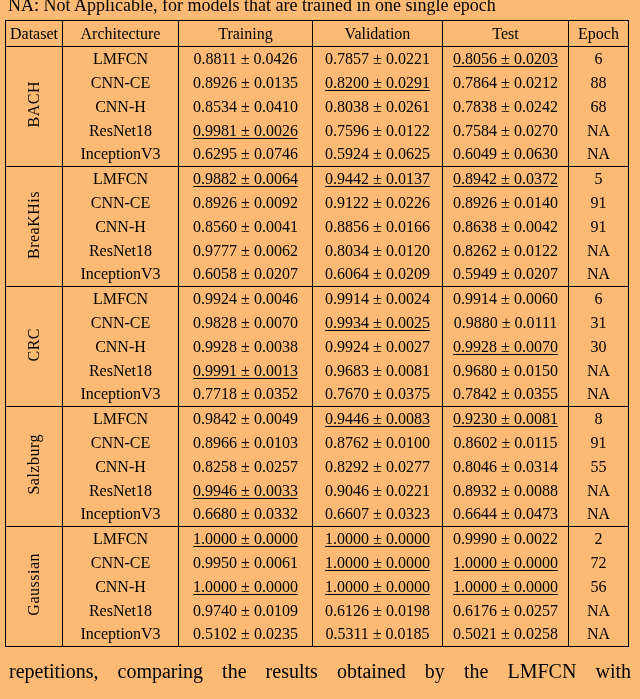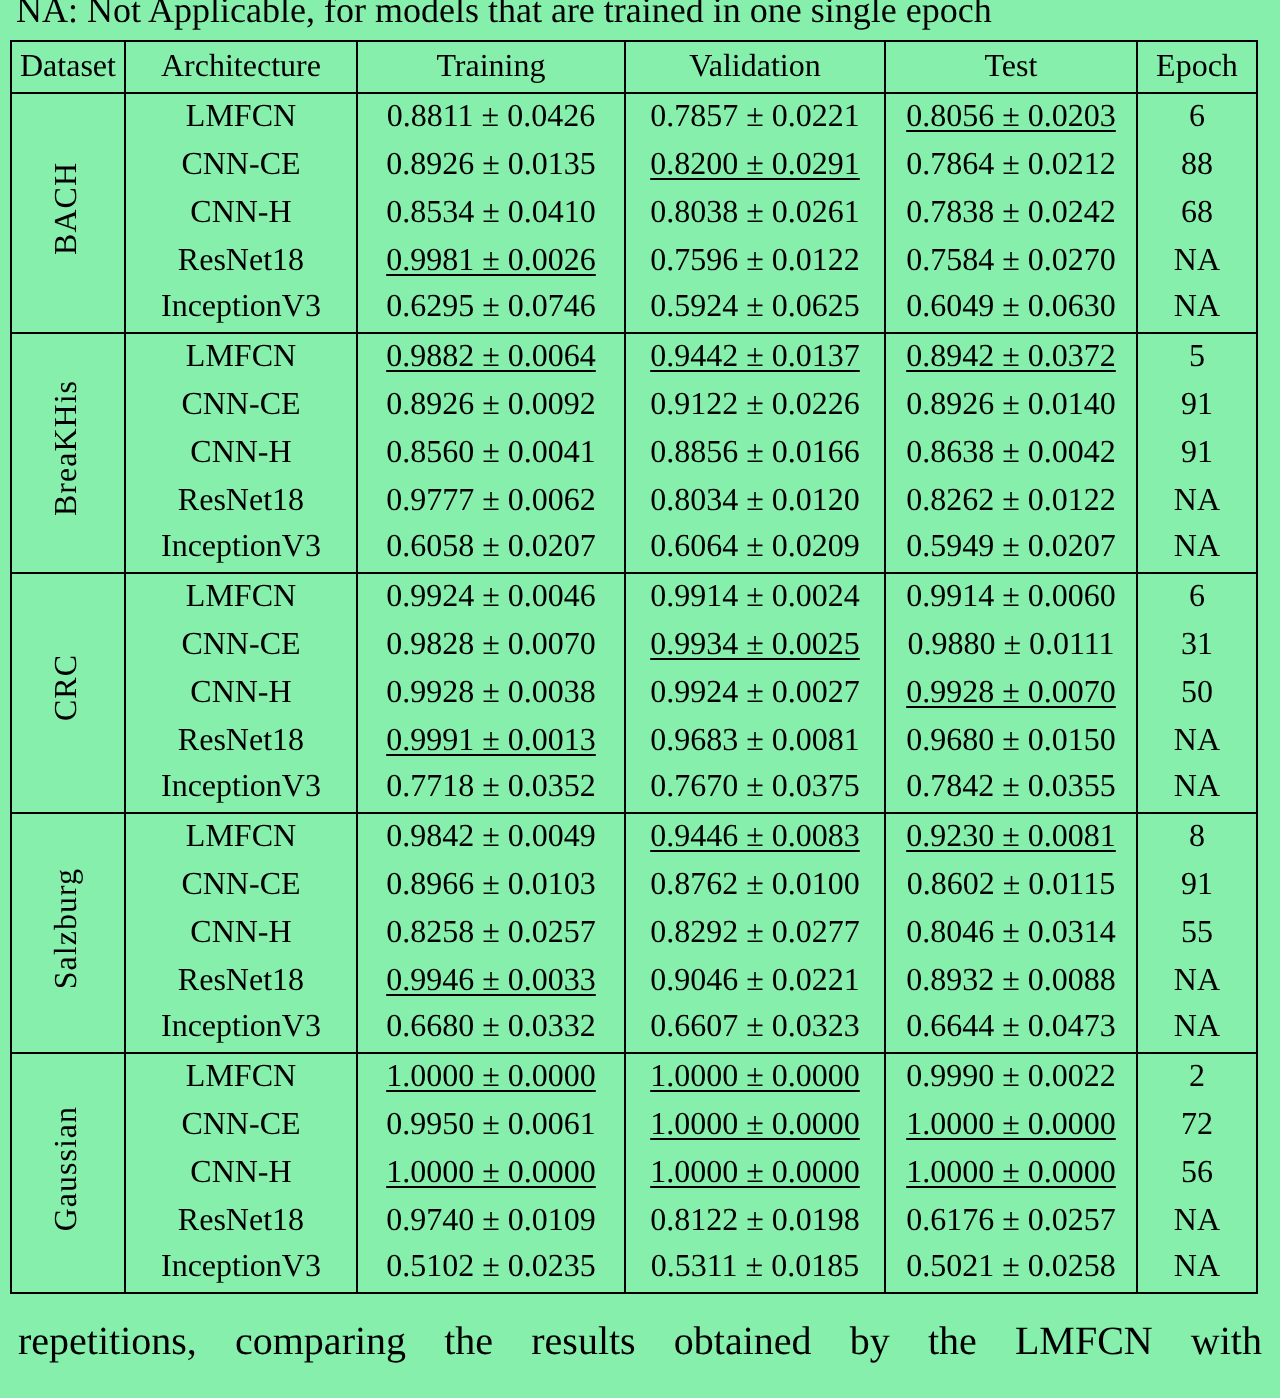--- a/index.html
+++ b/index.html
@@ -1,21 +1,21 @@
 <!DOCTYPE html>
 <html><head>
 <meta charset="utf-8">
 <style>
   * { box-sizing: border-box; }
   html, body { margin: 0; padding: 0; background: #ffffff; }
   .page {
     position: relative;
     width: 640px;
     height: 699px;
-    background: #86efac;
+    background: #fdba74;
     overflow: hidden;
     color: #000;
     font-family: "Liberation Serif", "DejaVu Serif", serif;
   }
   .top-note {
     position: absolute;
     top: -5px;
     left: 8px;
     font-size: 18px;
     white-space: nowrap;
@@ -180,21 +180,21 @@
           <td><span>0.9828 ± 0.0070</span></td>
           <td><span class="u">0.9934 ± 0.0025</span></td>
           <td><span>0.9880 ± 0.0111</span></td>
           <td>31</td>
         </tr>
         <tr>
           <td class="arch">CNN-H</td>
           <td><span>0.9928 ± 0.0038</span></td>
           <td><span>0.9924 ± 0.0027</span></td>
           <td><span class="u">0.9928 ± 0.0070</span></td>
-          <td>50</td>
+          <td>30</td>
         </tr>
         <tr>
           <td class="arch">ResNet18</td>
           <td><span class="u">0.9991 ± 0.0013</span></td>
           <td><span>0.9683 ± 0.0081</span></td>
           <td><span>0.9680 ± 0.0150</span></td>
           <td>NA</td>
         </tr>
         <tr>
           <td class="arch">InceptionV3</td>
@@ -261,21 +261,21 @@
         <tr>
           <td class="arch">CNN-H</td>
           <td><span class="u">1.0000 ± 0.0000</span></td>
           <td><span class="u">1.0000 ± 0.0000</span></td>
           <td><span class="u">1.0000 ± 0.0000</span></td>
           <td>56</td>
         </tr>
         <tr>
           <td class="arch">ResNet18</td>
           <td><span>0.9740 ± 0.0109</span></td>
-          <td><span>0.8122 ± 0.0198</span></td>
+          <td><span>0.6126 ± 0.0198</span></td>
           <td><span>0.6176 ± 0.0257</span></td>
           <td>NA</td>
         </tr>
         <tr>
           <td class="arch">InceptionV3</td>
           <td><span>0.5102 ± 0.0235</span></td>
           <td><span>0.5311 ± 0.0185</span></td>
           <td><span>0.5021 ± 0.0258</span></td>
           <td>NA</td>
         </tr>

